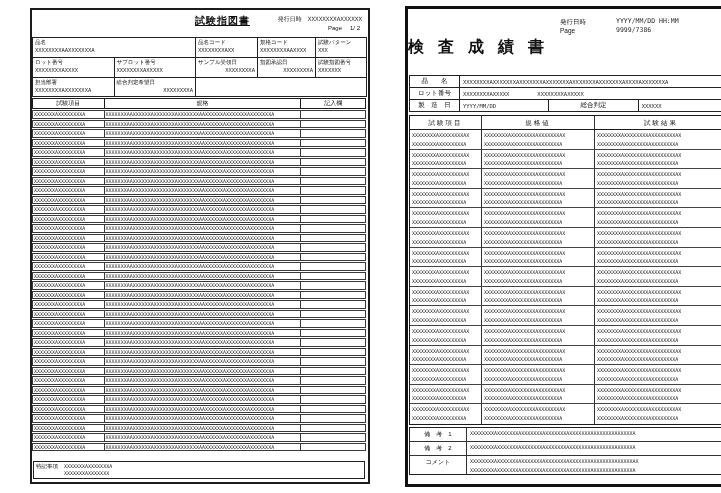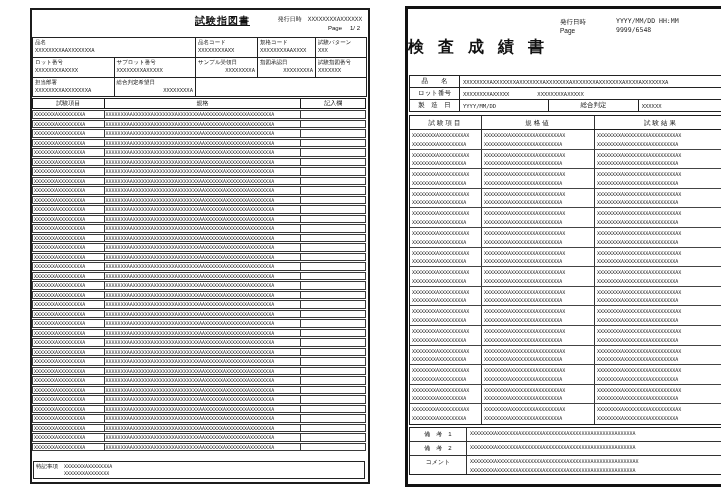--- a/index.html
+++ b/index.html
@@ -344,21 +344,21 @@
 </div>
 
 <div class="doc-right">
   <div class="rd-issue">
     <div class="row">
       <span class="lab">発行日時</span>
       <span class="mono">YYYY/MM/DD HH:MM</span>
     </div>
     <div class="row">
       <span class="lab">Page</span>
-      <span class="mono">9999/6548</span>
+      <span class="mono">9999/7386</span>
     </div>
   </div>
   <div class="rd-title">検 査 成 績 書</div>
 
   <table class="rd-grid">
     <tbody>
         <tr>
       <td class="lbl" style="width:50px">品　　名</td>
       <td class="val mono" colspan="3">XXXXXXXXAXXXXXXXAXXXXXXXAXXXXXXXAXXXXXXXAXXXXXXXAXXXXAXXXXXXXA</td>
     </tr>

